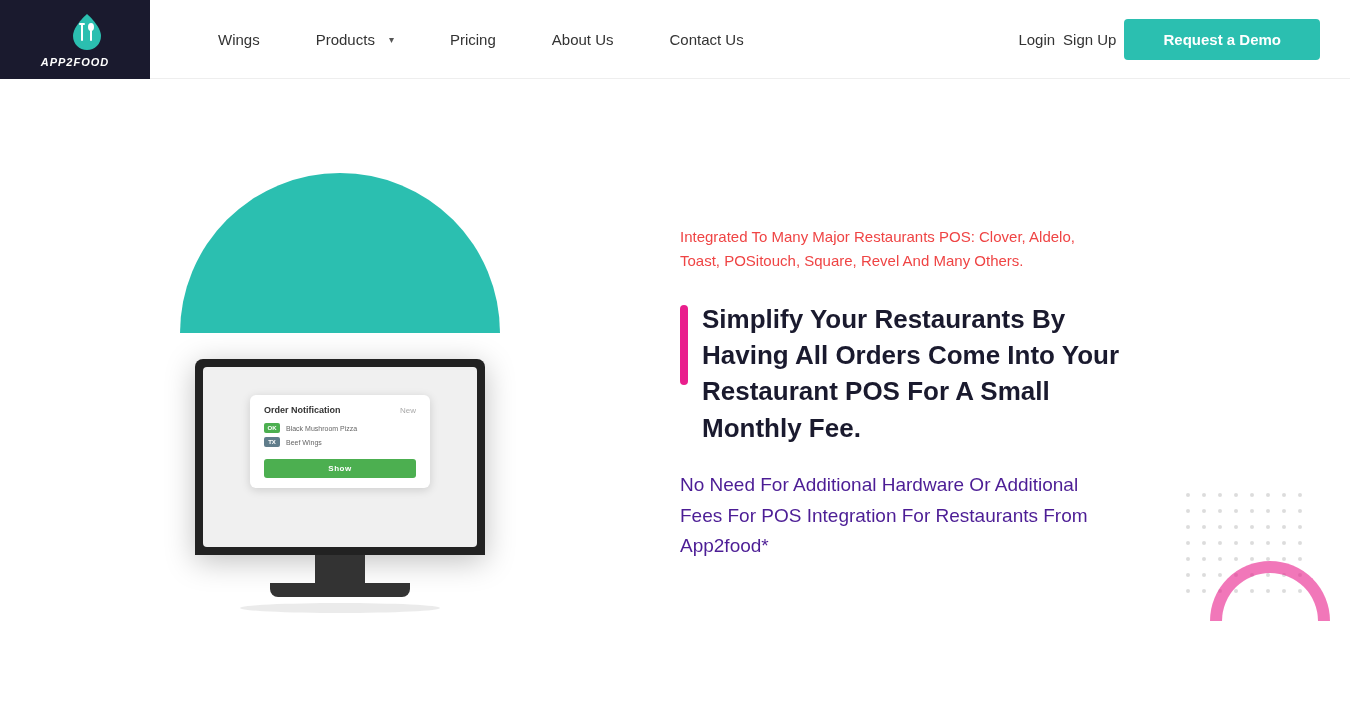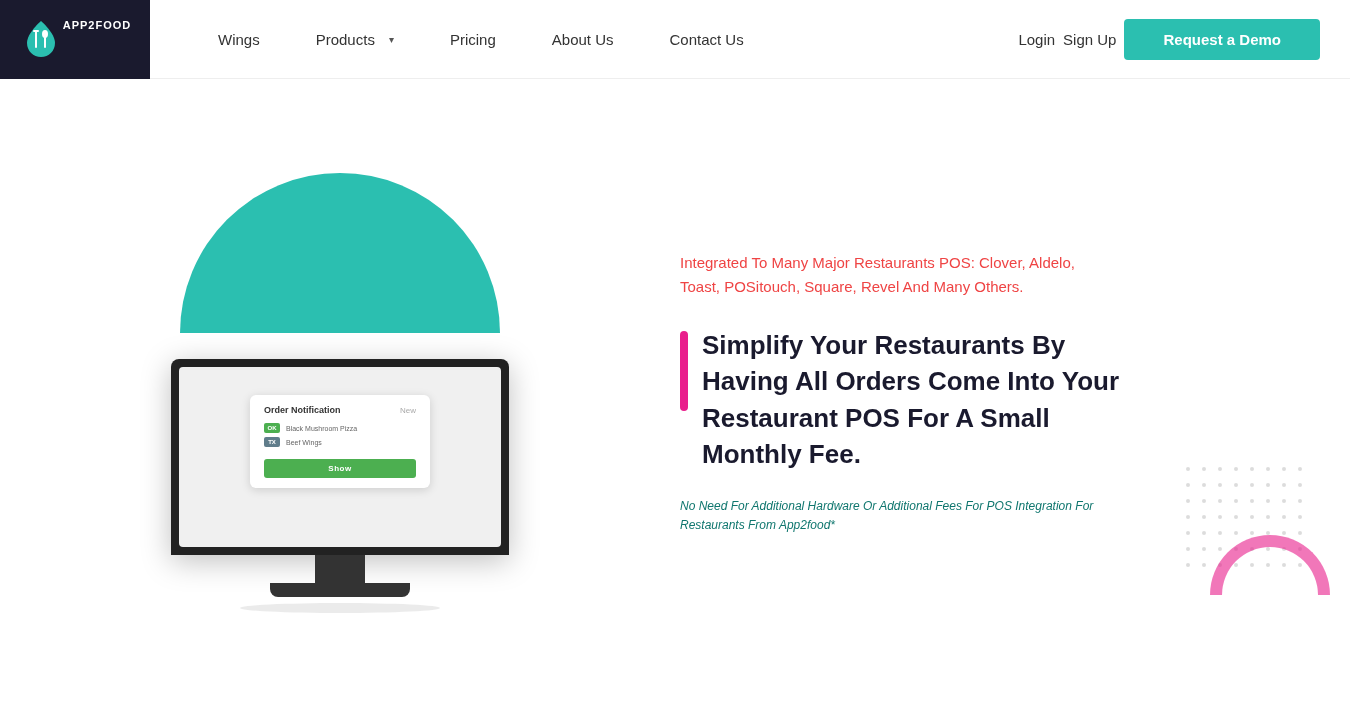--- a/index.html
+++ b/index.html
@@ -16,21 +16,23 @@
       width: 150px;
       height: 79px;
       background: #1a1a2e;
       display: flex;
       align-items: center;
       justify-content: center;
       flex-shrink: 0;
     }
     .logo-inner {
       display: flex;
-      align-items: flex-start;
+      flex-direction: column;
+      align-items: flex-end;
+      font-style: italic;
     }
     .logo-icon {
       width: 44px;
       height: 44px;
       position: relative;
     }
     .logo-text {
       color: #fff;
       font-size: 11px;
       font-weight: 700;
@@ -121,21 +123,21 @@
       border-radius: 160px 160px 0 0;
     }
 
     
     .monitor-wrap {
       position: relative;
       z-index: 2;
       margin-top: 80px;
     }
     .monitor-screen-outer {
-      width: 338px;
+      width: 290px;
       background: #222;
       border-radius: 8px 8px 0 0;
       padding: 8px;
       box-shadow: 0 6px 30px rgba(0,0,0,0.25);
       margin-top: 23px;
     }
     .monitor-screen-inner {
       background: #f0f0f0;
       border-radius: 4px;
       height: 180px;
@@ -257,25 +259,24 @@
       margin-top: 4px;
     }
     .headline-text {
       font-size: 26px;
       font-weight: 700;
       color: #1a1a2e;
       line-height: 1.4;
       max-width: 440px;
     }
     .subtext {
-      font-size: 12px;
-      color: #0f766e;
+      font-size: 19px;
+      color: #4c1d95;
       line-height: 1.6;
       max-width: 420px;
-      font-style: italic;
     }
 
     
     .dot-grid {
       position: absolute;
       bottom: -40px;
       right: -20px;
       display: grid;
       grid-template-columns: repeat(8, 12px);
       grid-template-rows: repeat(7, 12px);

